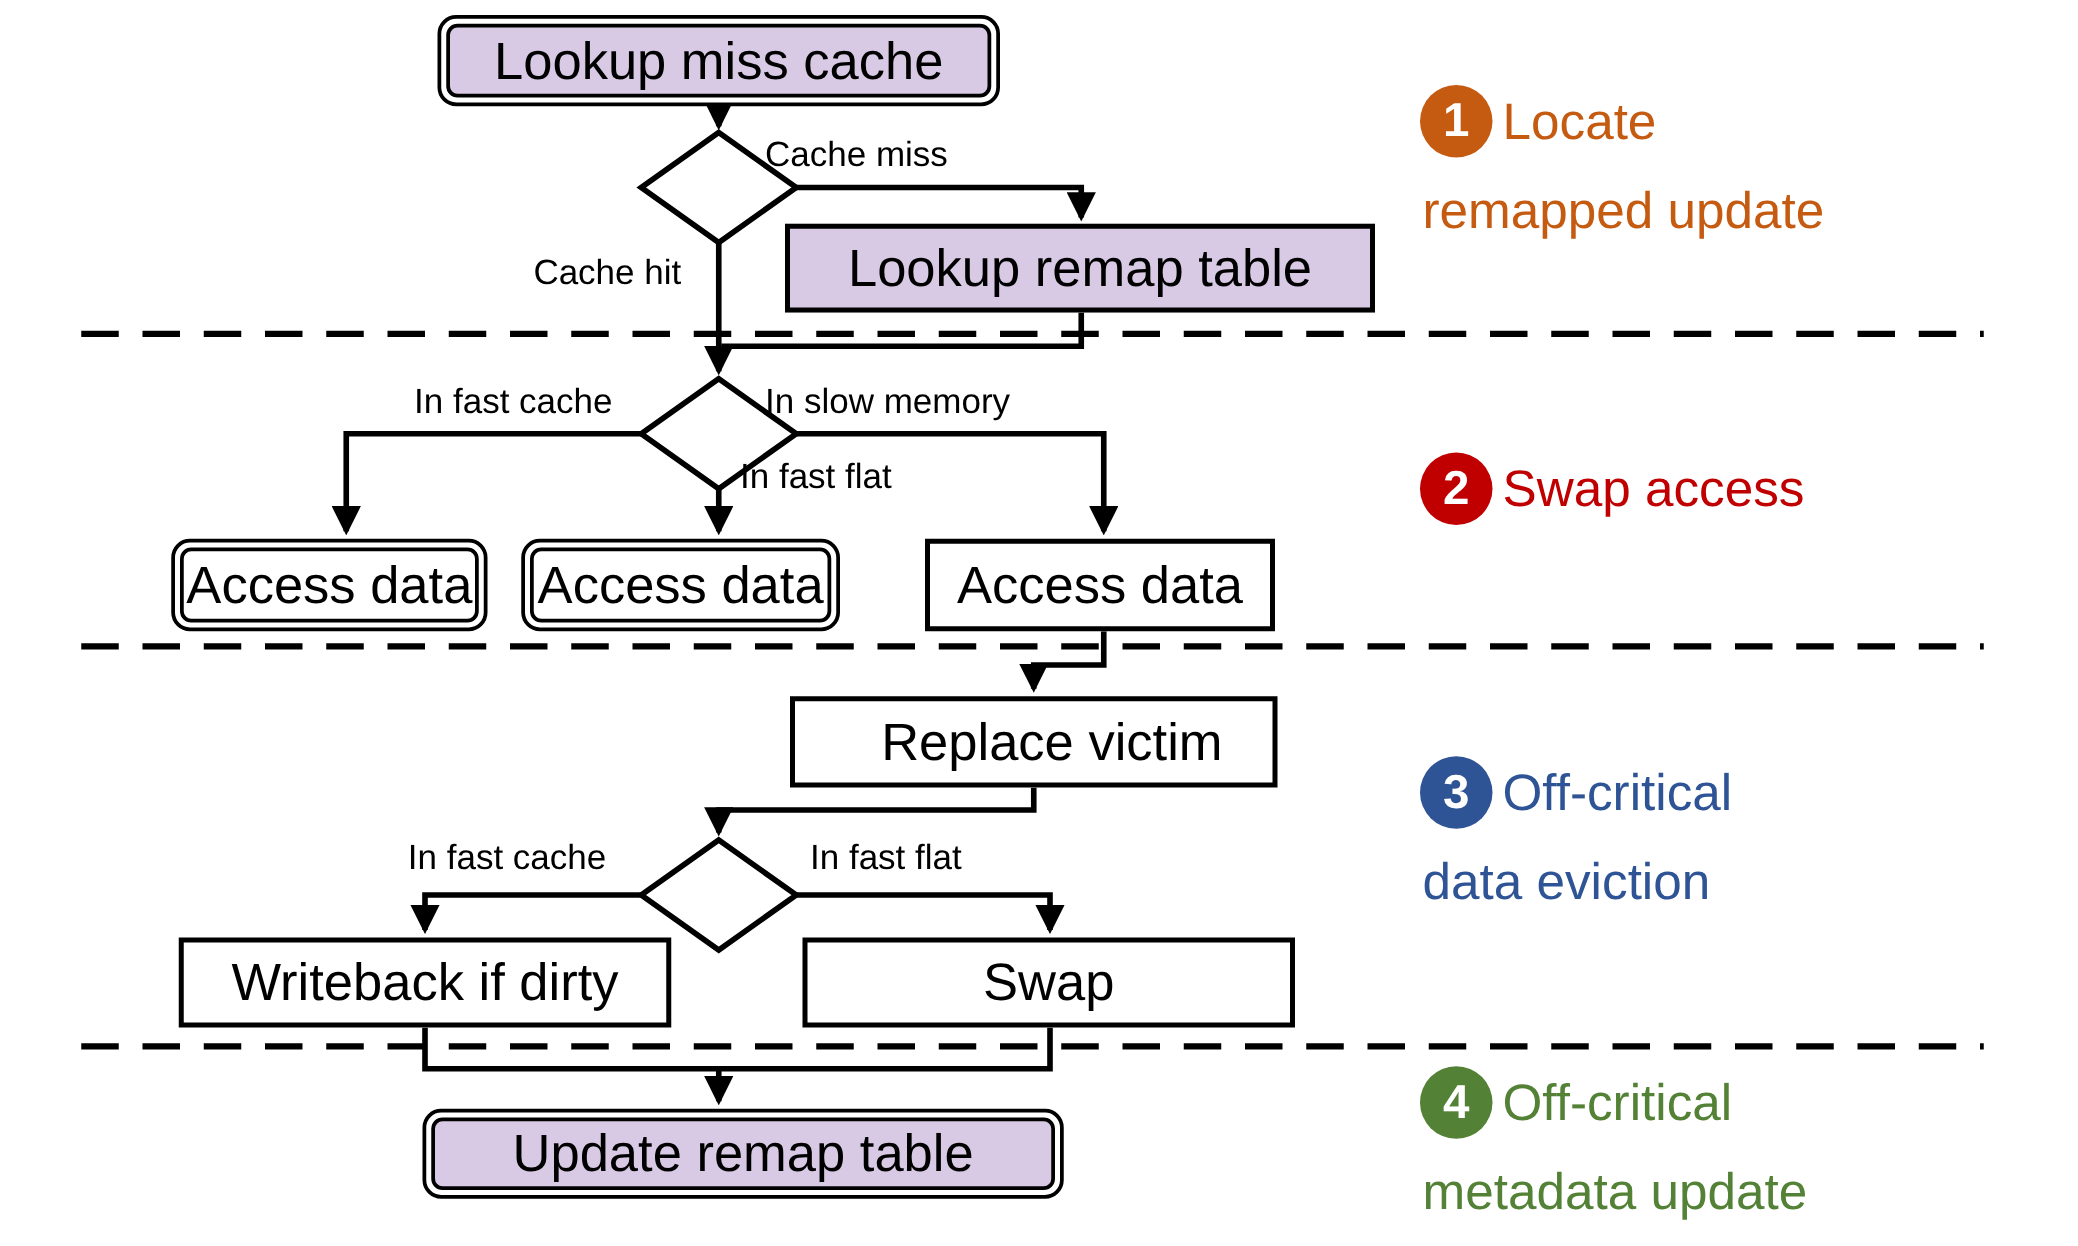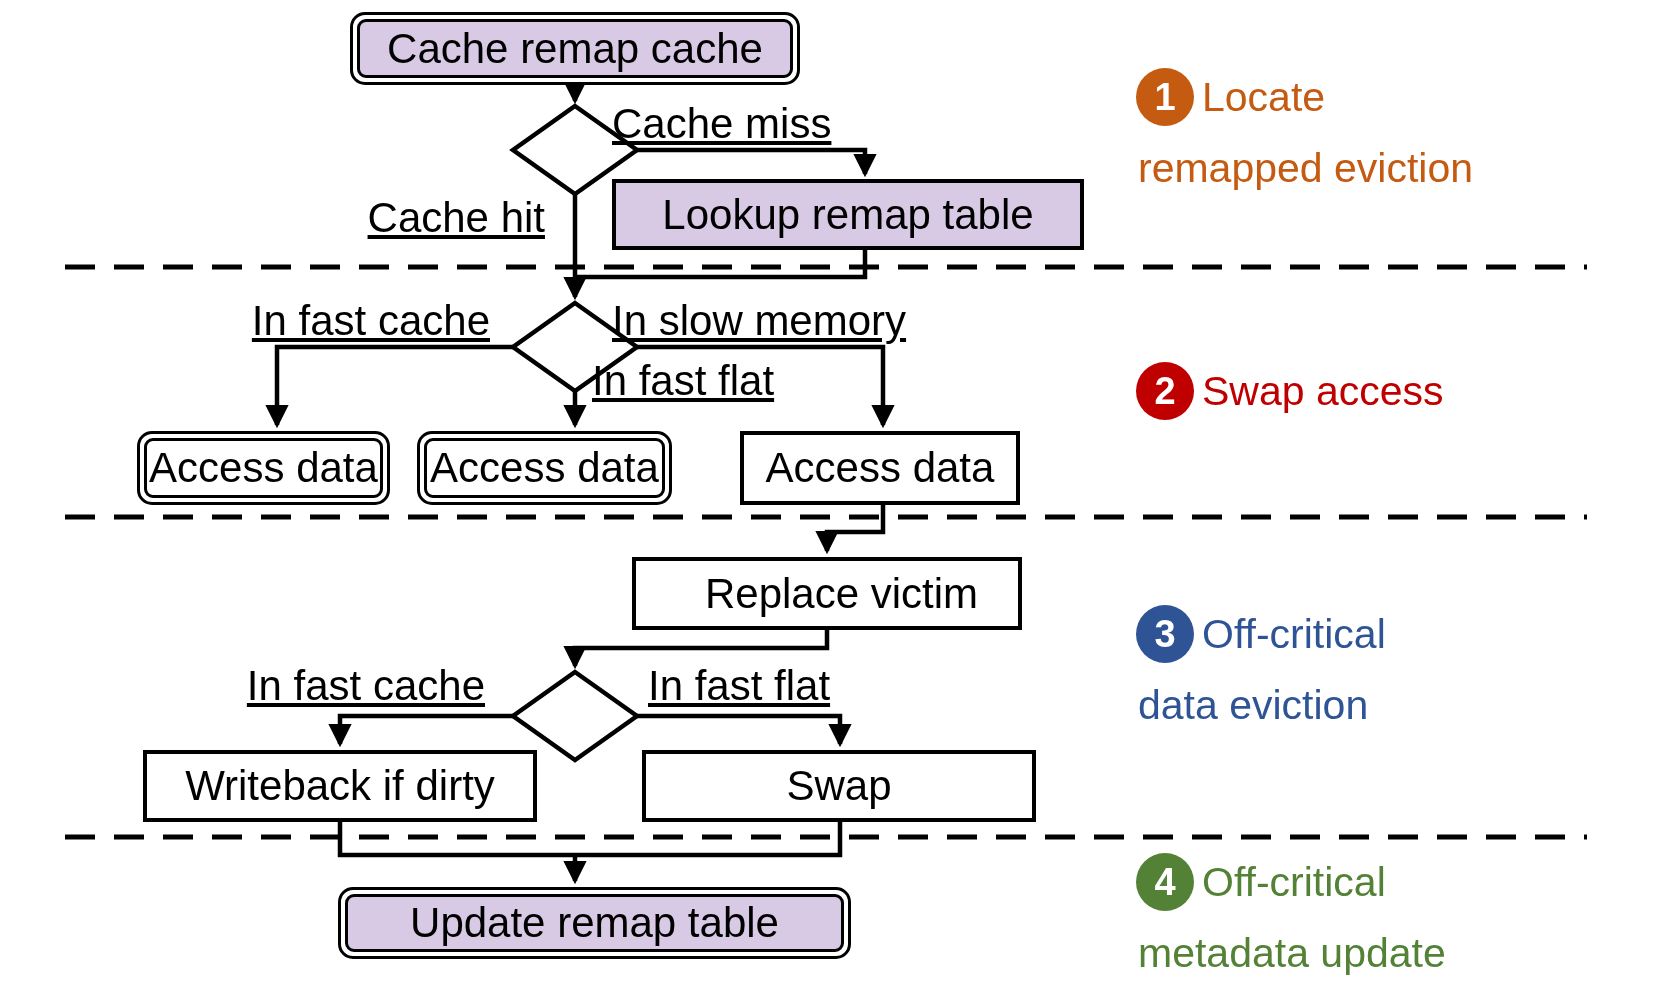--- a/index.html
+++ b/index.html
@@ -10,21 +10,21 @@
   }
   svg.wires{position:absolute;left:0;top:0;z-index:1;}
   .node{position:absolute;z-index:2;display:flex;align-items:center;justify-content:center;
         font-size:42px;white-space:nowrap;line-height:1;}
   .node.single{border:4px solid #000;background:#fff;}
   .node.double{border:3px solid #000;border-radius:15px;padding:4px;background:#fff;}
   .node.double .inner{width:100%;height:100%;border:3px solid #000;border-radius:9px;
         display:flex;align-items:center;justify-content:center;background:#fff;white-space:nowrap;}
   .node.purple.single{background:var(--purple);}
   .node.purple .inner{background:var(--purple);}
-  .elabel{position:absolute;z-index:3;font-size:42px;line-height:48px;white-space:nowrap;text-decoration:underline;}
+  .elabel{position:absolute;z-index:3;font-size:28px;line-height:48px;white-space:nowrap;}
   .stage{position:absolute;z-index:3;width:500px;}
   .stage .line1{display:flex;align-items:center;gap:8px;}
   .stage .badge{width:58px;height:58px;border-radius:50%;flex:0 0 58px;
         display:flex;align-items:center;justify-content:center;
         color:#fff;font-size:38px;font-weight:bold;line-height:1;}
   .stage .t{font-size:41px;line-height:56px;white-space:nowrap;}
   .stage .line2{margin-top:14px;margin-left:2px;}
 </style>
 </head>
 <body>
@@ -57,25 +57,25 @@
     <path d="M840 822 V855 H575" fill="none" stroke="#000" stroke-width="4.5"></path>
     <path d="M575 853 V881" fill="none" stroke="#000" stroke-width="4.5" marker-end="url(#arrow)"></path>
 
     <polygon points="575,106 637,150 575,194 513,150" fill="#fff" stroke="#000" stroke-width="4.5" stroke-linejoin="miter"></polygon>
     <polygon points="575,303 637,347 575,391 513,347" fill="#fff" stroke="#000" stroke-width="4.5" stroke-linejoin="miter"></polygon>
     <polygon points="575,672 637,716 575,760 513,716" fill="#fff" stroke="#000" stroke-width="4.5" stroke-linejoin="miter"></polygon>
   </svg>
 
   <div class="node double purple" style="left:350px;top:12px;width:450px;height:73px;">
     <div class="inner">
-        <span>Cache remap cache</span>
+        <span>Lookup miss cache</span>
       </div>
   </div>
 
-  <div class="node single purple" style="left:612px;top:179px;width:472px;height:71px;">
+  <div class="node single purple" style="left:628px;top:179px;width:472px;height:71px;">
     <span>Lookup remap table</span>
   </div>
 
   <div class="node double" style="left:137px;top:431px;width:253px;height:74px;">
     <div class="inner">
         <span>Access data</span>
       </div>
   </div>
 
   <div class="node double" style="left:417px;top:431px;width:255px;height:74px;">
@@ -112,21 +112,21 @@
   <div class="elabel" style="left:612px;top:297px;width:390px;">In slow memory</div>
   <div class="elabel" style="left:592px;top:357px;width:260px;">In fast flat</div>
   <div class="elabel" style="left:213px;top:662px;width:272px;text-align:right;">In fast cache</div>
   <div class="elabel" style="left:648px;top:662px;width:240px;">In fast flat</div>
 
   <div class="stage" style="left: 1136px; top: 68px; color: rgb(197, 90, 17);">
     <div class="line1">
       <span class="badge" style="background: rgb(197, 90, 17);">1</span>
       <span class="t">Locate</span>
     </div>
-    <div class="line2 t">remapped eviction</div>
+    <div class="line2 t">remapped update</div>
   </div>
 
   <div class="stage" style="left: 1136px; top: 362px; color: rgb(192, 0, 0);">
     <div class="line1">
       <span class="badge" style="background: rgb(192, 0, 0);">2</span>
       <span class="t">Swap access</span>
     </div>
   </div>
 
   <div class="stage" style="left: 1136px; top: 605px; color: rgb(47, 84, 150);">

